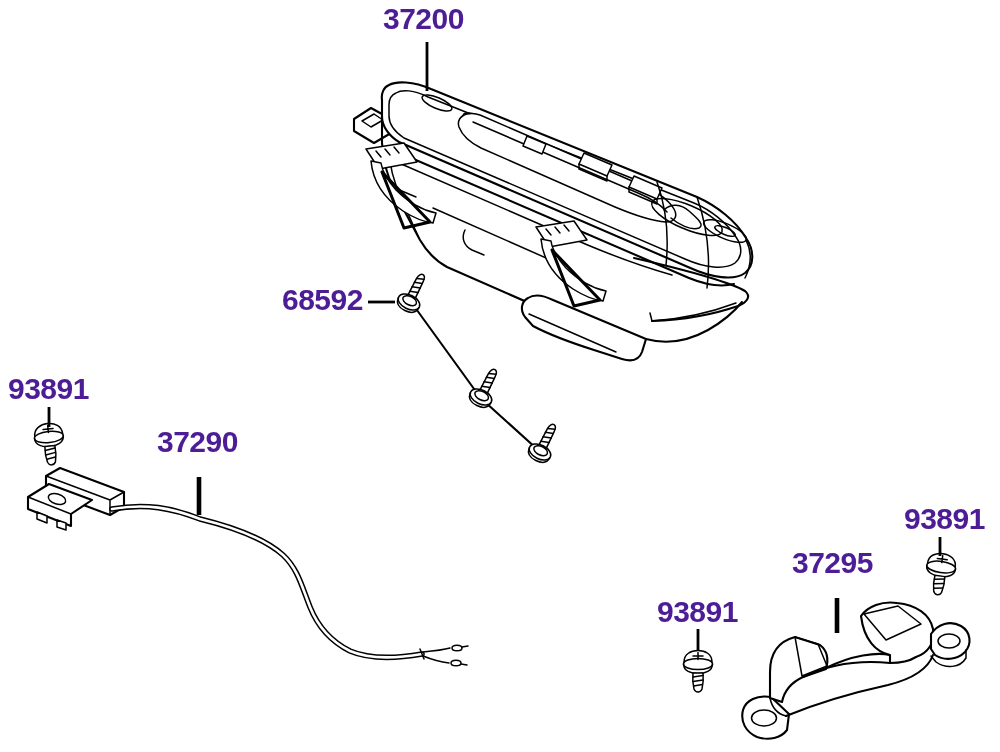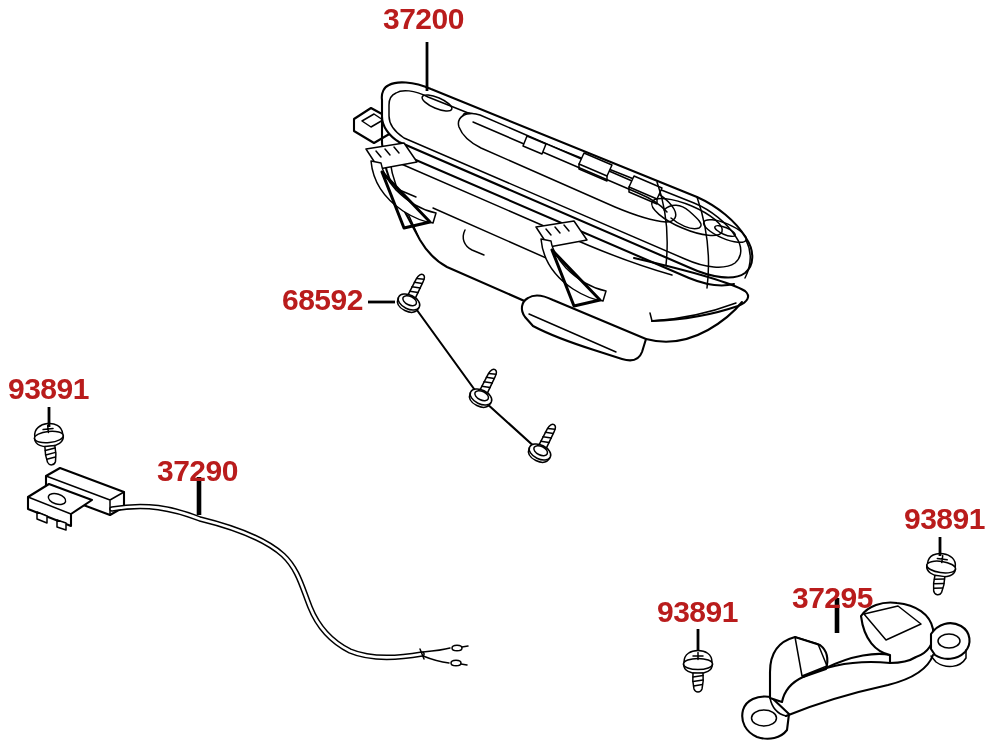--- a/index.html
+++ b/index.html
@@ -10,21 +10,21 @@
     overflow:hidden;
     font-family:"Liberation Sans", sans-serif;
   }
   .stage svg{position:absolute;left:0;top:0;}
   .part-label{
     position:absolute;
     font-weight:bold;
     font-size:30px;
     line-height:1;
     letter-spacing:-0.5px;
-    color:#b91c1c;
+    color:#4c1d95;
     white-space:nowrap;
     user-select:none;
   }
   
   .ln{fill:none;stroke:#000;stroke-width:2.1;stroke-linecap:round;stroke-linejoin:round;}
   .lnt{fill:none;stroke:#000;stroke-width:1.5;stroke-linecap:round;stroke-linejoin:round;}
   .fw{fill:#ffffff;stroke:#000;stroke-width:2.1;stroke-linejoin:round;}
   .fwt{fill:#ffffff;stroke:#000;stroke-width:1.5;stroke-linejoin:round;}
   .fin{fill:none;stroke:#000;stroke-width:3;stroke-linejoin:round;}
   .leader{fill:none;stroke:#000;stroke-width:2.8;stroke-linecap:butt;}
@@ -196,17 +196,17 @@
     <path class="leader-thick" d="M199,477 L199,515"></path>
     <path class="leader" d="M940,537 L940,556"></path>
     <path class="leader-thick" d="M837,598 L837,633"></path>
     <path class="leader" d="M698,629 L698,650"></path>
   </g>
 </svg>
 
   <div class="part-label" style="left:383px;top:4px">37200</div>
   <div class="part-label" style="left:282px;top:285px">68592</div>
   <div class="part-label" style="left:8px;top:374px">93891</div>
-  <div class="part-label" style="left:157px;top:456px">37290</div>
+  <div class="part-label" style="left:157px;top:427px">37290</div>
   <div class="part-label" style="left:904px;top:504px">93891</div>
-  <div class="part-label" style="left:792px;top:583px">37295</div>
+  <div class="part-label" style="left:792px;top:548px">37295</div>
   <div class="part-label" style="left:657px;top:597px">93891</div>
 </div>
 
 </body></html>

